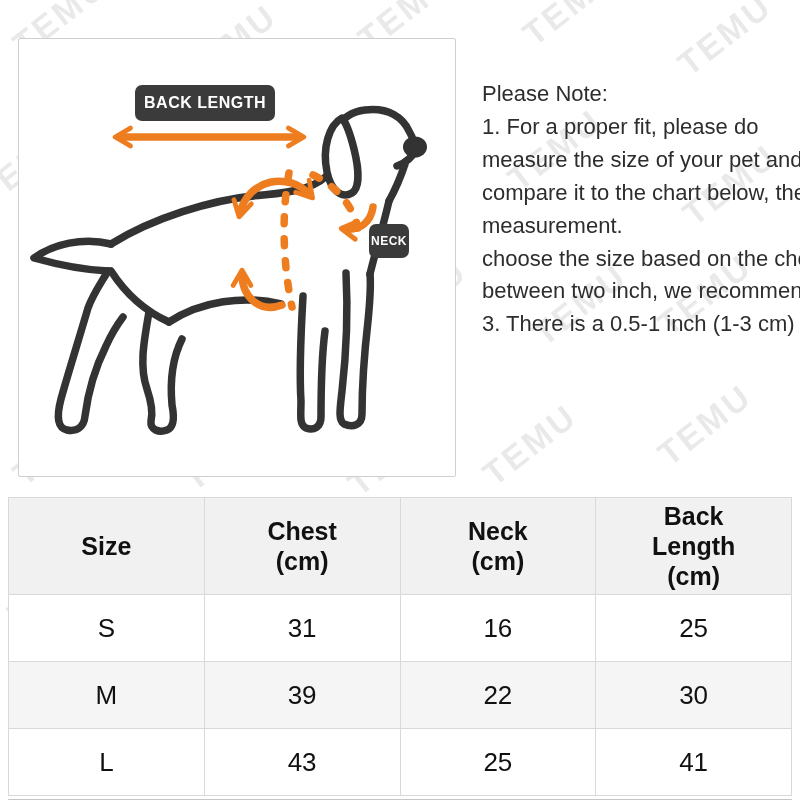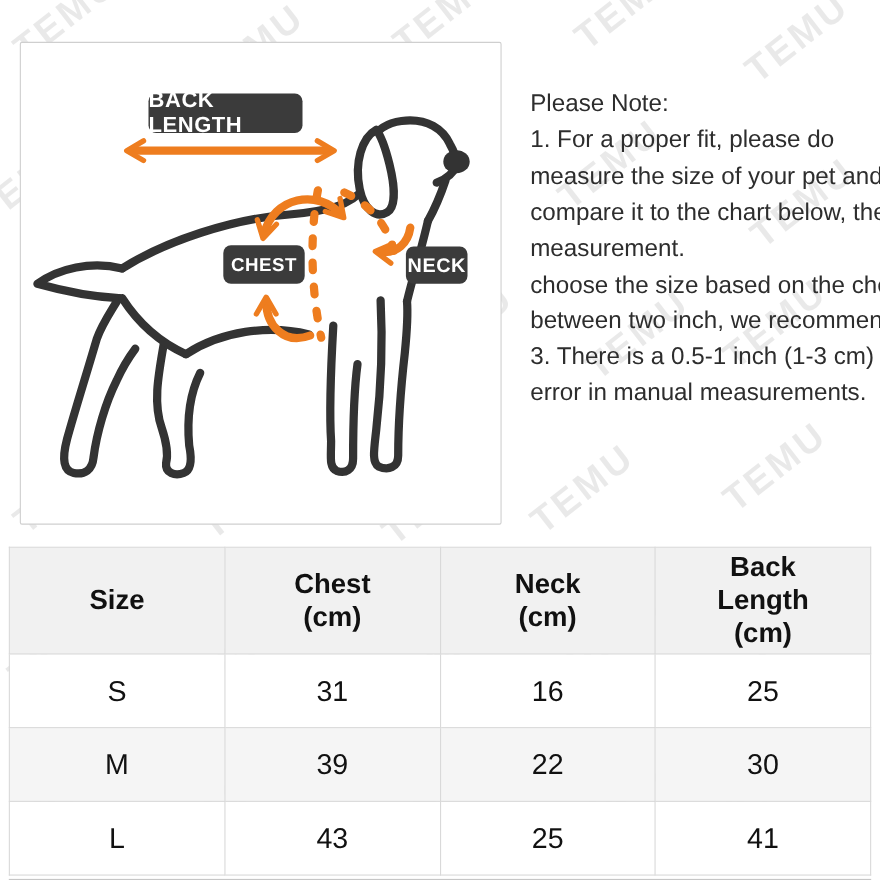--- a/index.html
+++ b/index.html
@@ -26,23 +26,23 @@
     position:absolute;left:18px;top:38px;width:436px;height:437px;
     background:#ffffff;border:1px solid #cfcfcf;border-radius:2px;
     z-index:1;
   }
   .illus svg{position:absolute;left:0;top:0;width:100%;height:100%;}
   .tag{
     position:absolute;display:flex;align-items:center;justify-content:center;
     background:#3b3b3b;color:#ffffff;font-weight:700;
     border-radius:7px;letter-spacing:0.5px;z-index:3;
   }
-  .tag.back{left:116px;top:46px;width:140px;height:36px;font-size:20px;}
+  .tag.back{left:116px;top:46px;width:140px;height:36px;font-size:16px;}
   .tag.chest{left:184px;top:184px;width:74px;height:35px;font-size:17px;}
-  .tag.neck{left:350px;top:185px;width:56px;height:34px;font-size:18px;}
+  .tag.neck{left:350px;top:185px;width:40px;height:34px;font-size:12px;}
 
   
   .note{
     position:absolute;left:482px;top:30px;width:316px;z-index:1;
     color:#2d2d2d;font-size:22px;line-height:32.9px;margin-top:48px;
   }
   .note .line{white-space:nowrap;}
 
   
   .size-table{
@@ -132,34 +132,32 @@
         <line x1="118" y1="136" x2="299" y2="136" marker-start="url(#ah)" marker-end="url(#ah)"></line>
         <path d="M239,212 C247,178 288,170 309,194" marker-start="url(#ah)" marker-end="url(#ah)"></path>
         <path d="M288,172 C281,210 281,258 291,306" stroke-dasharray="7 15"></path>
         <path d="M281,304 C257,313 241,294 241,273" marker-end="url(#ah)"></path>
         <path d="M312,174 C334,184 351,203 357,227" stroke-dasharray="7 15"></path>
         <path d="M372,206 C370,220 360,230 344,228" marker-end="url(#ah)"></path>
       </g>
     </svg>
 
     <div class="tag back">BACK LENGTH</div>
-    <div class="tag chest">CHEST</div>
     <div class="tag neck">NECK</div>
   </div>
 
   <div class="note">
     <div class="line">Please Note:</div>
     <div class="line">1. For a proper fit, please do</div>
     <div class="line">measure the size of your pet and</div>
     <div class="line">compare it to the chart below, then</div>
     <div class="line">measurement.</div>
     <div class="line">choose the size based on the chest</div>
     <div class="line">between two inch, we recommend</div>
     <div class="line">3. There is a 0.5-1 inch (1-3 cm)</div>
-    <div class="line">error in manual measurements.</div>
   </div>
 
   <table class="size-table">
     <thead>
       <tr>
         <th><span class="hwrap">Size</span></th>
         <th><span class="hwrap">Chest (cm)</span></th>
         <th><span class="hwrap">Neck (cm)</span></th>
         <th><span class="hwrap">Back Length (cm)</span></th>
       </tr>

